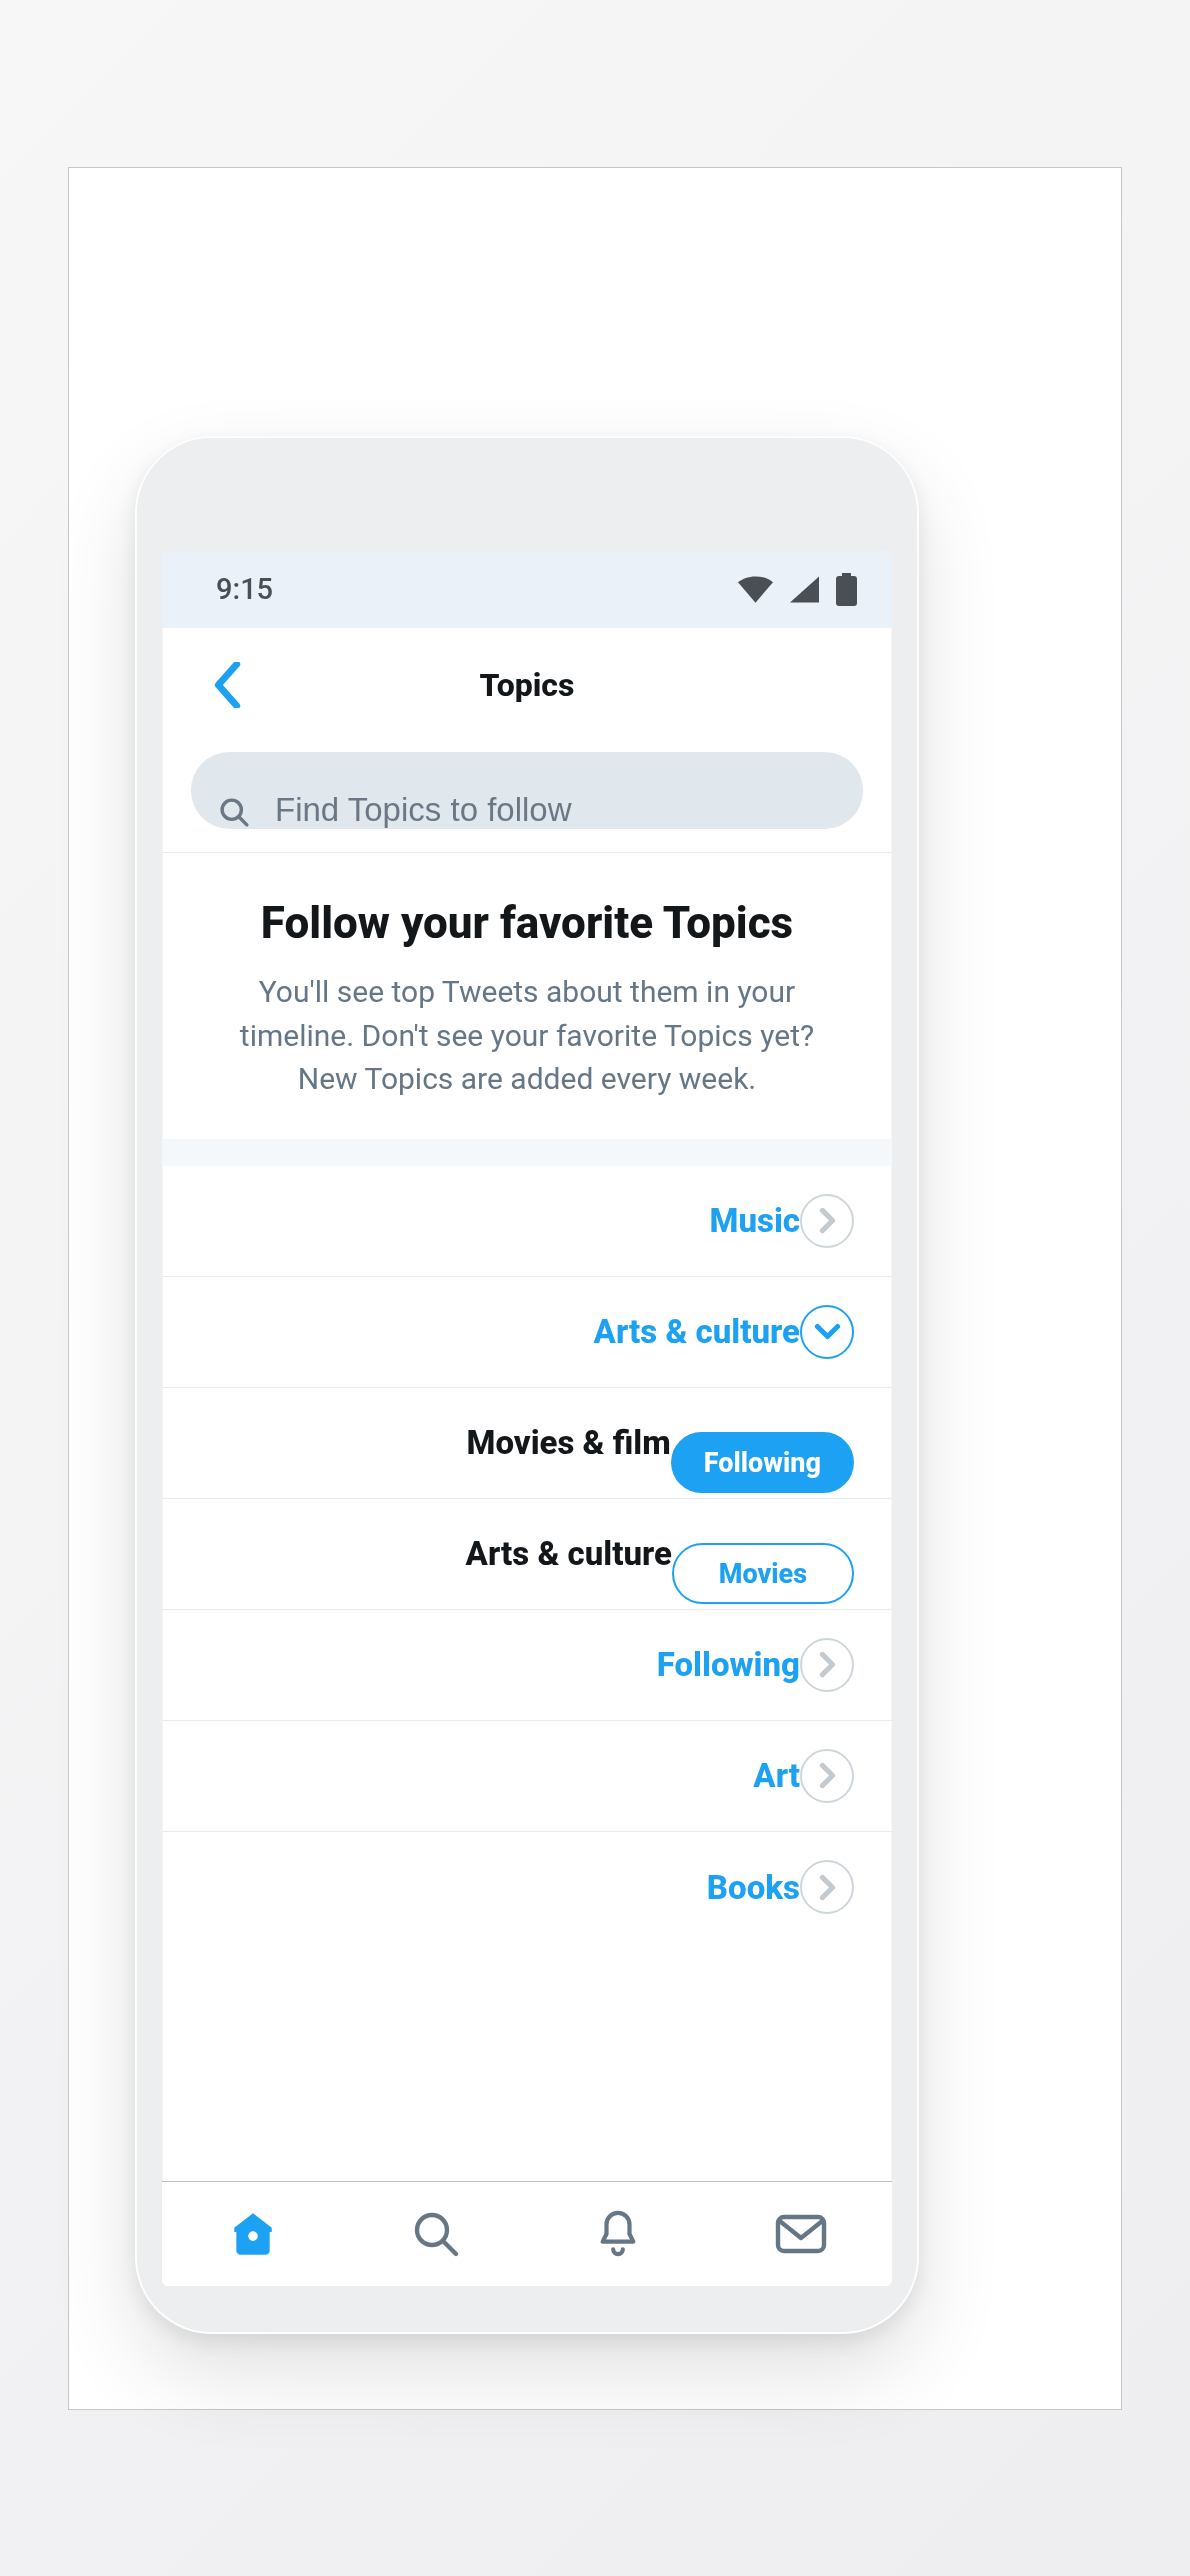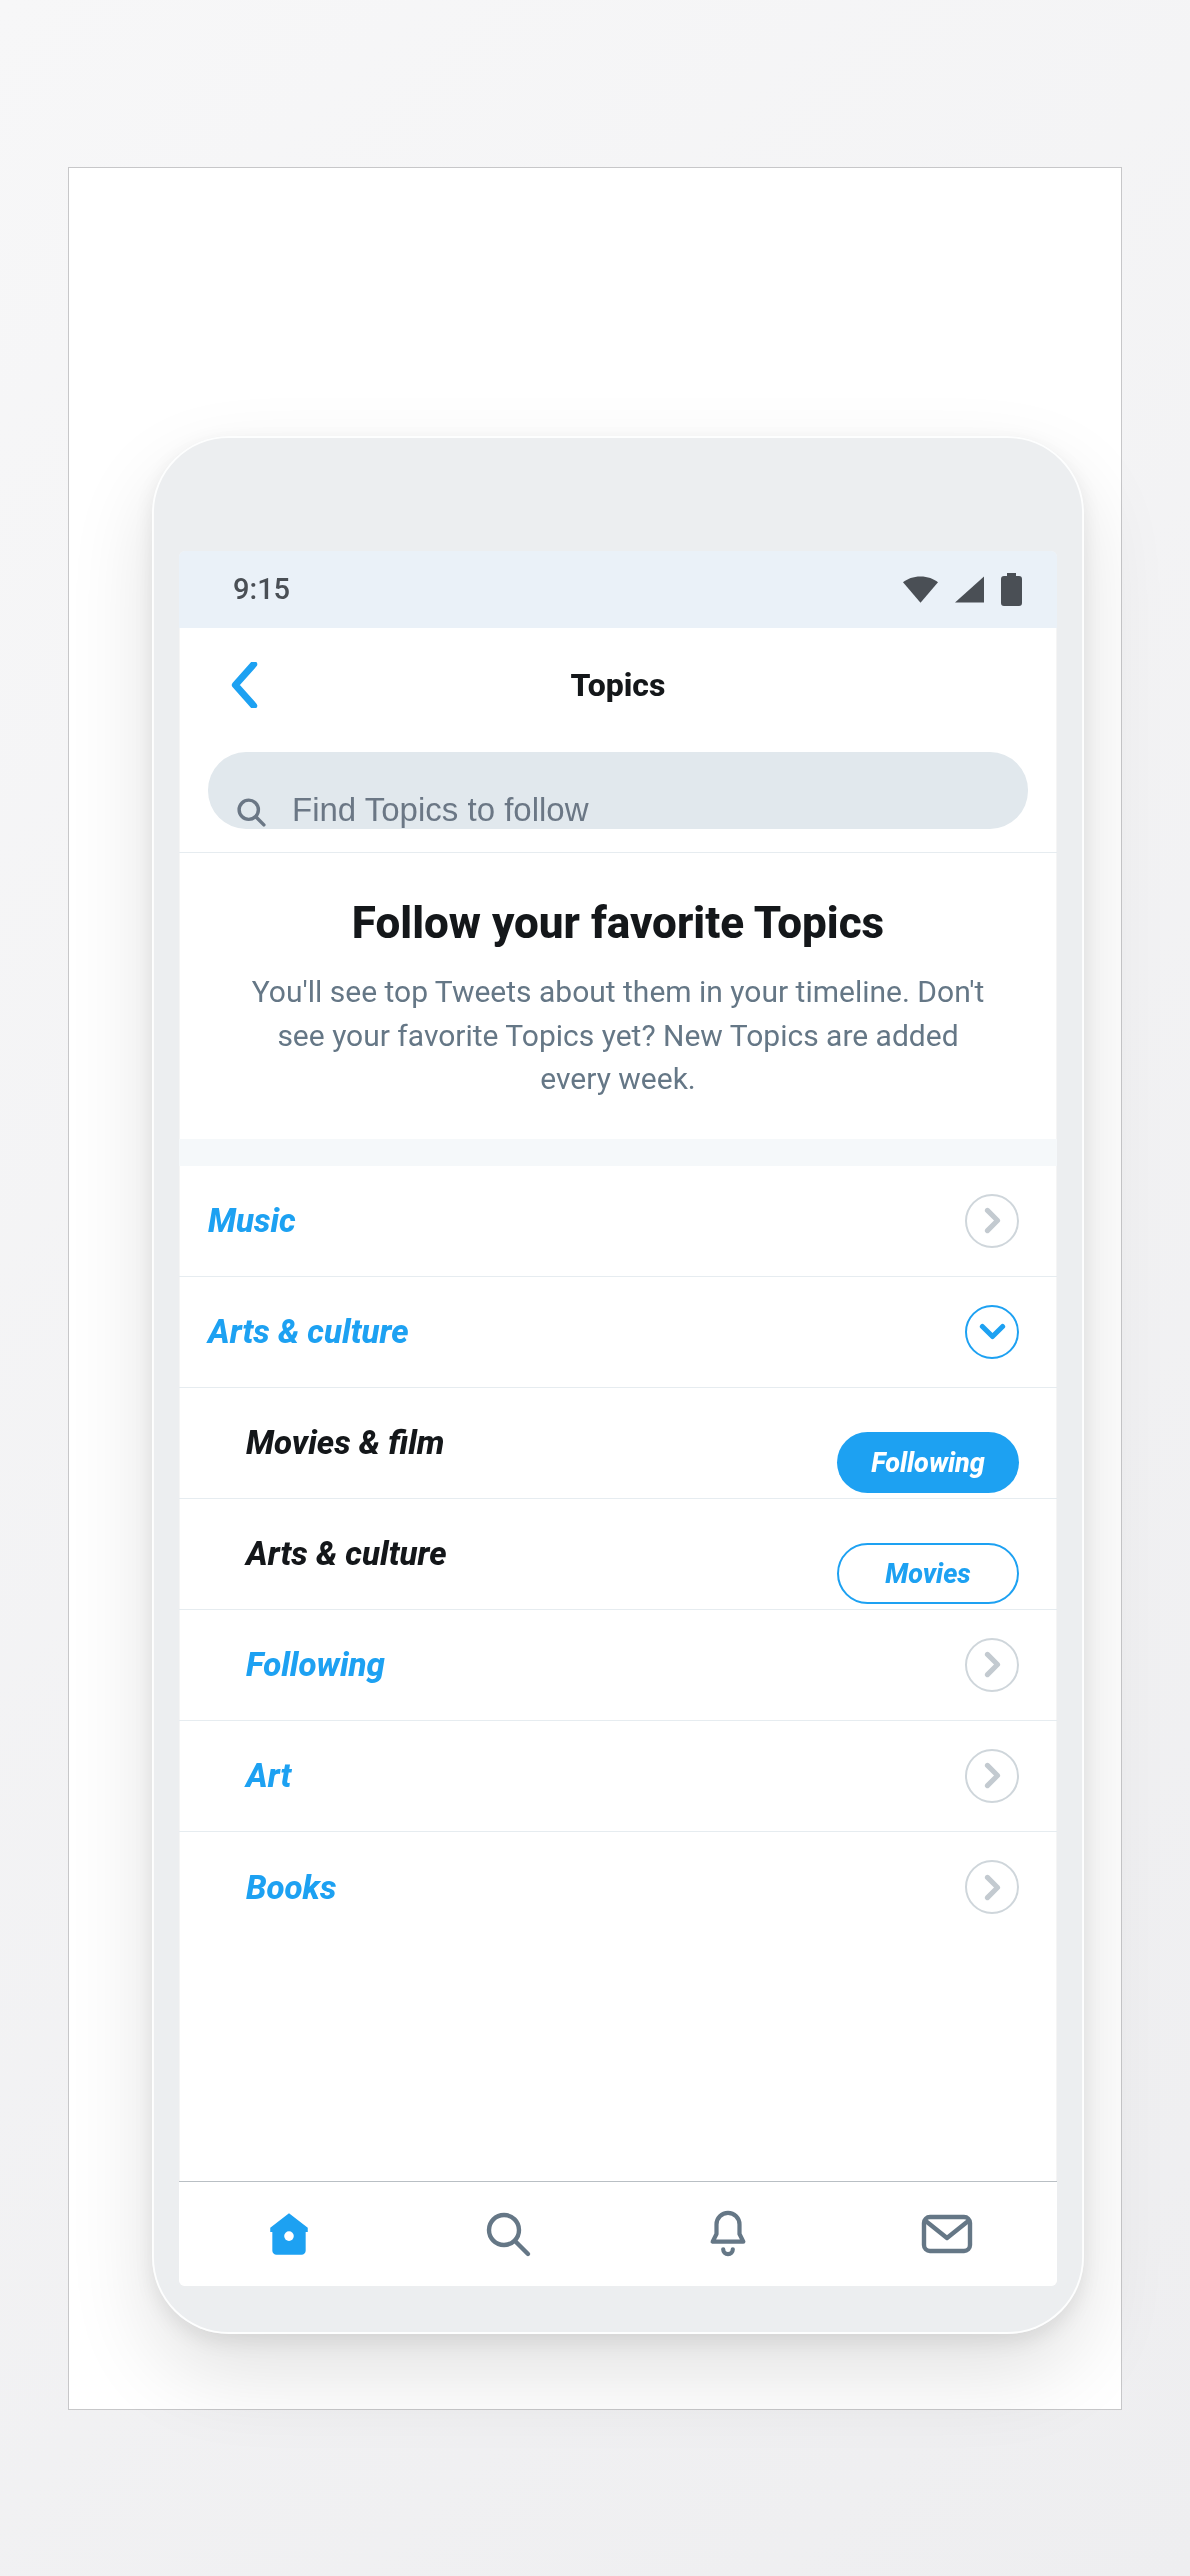--- a/index.html
+++ b/index.html
@@ -14,23 +14,23 @@
   .frame {
     width: 1054px;
     height: 2243px;
     border: 1px solid #c7c7c9;
     border-radius: 0;
     background: #fff;
     position: relative;
   }
   .device {
     position: absolute;
-    left: 83px;
+    left: 66px;
     top: 268px;
-    width: 932px;
+    width: 784px;
     height: 1898px;
     background: #eceef0;
     border-radius: 77px;
     box-shadow:
       0 38px 86px rgba(0,0,0,0.12),
       0 7.7px 19px rgba(0,0,0,0.08),
       inset 0 0 0 1.9px rgba(255,255,255,0.9);
   }
   .screen {
     position: absolute;
@@ -96,25 +96,24 @@
   }
   .search input::placeholder { color: #6b7785; }
   
   .hero { padding: 44px 58px 38px; text-align: center; }
   .hero h1 { font-size: 44px; font-weight: 800; color: #14171a; margin-bottom: 21px; }
   .hero p { font-size: 30px; line-height: 1.45; color: #657786; padding: 0 9.6px; }
   .spacer { height: 27px; background: #f5f8fa; }
   
   .list { flex:1; overflow:hidden; }
   .row {
-    display:flex; align-items:center; justify-content:space-between;
+    display:flex; align-items:center; justify-content:flex-end;
     padding: 0 38px 0 29px;
     height: 111px;
     border-bottom: 1px solid #e6ecf0;
-    font-style: italic;
   }
   .row.sub { padding-left: 67px; }
   .row .label { font-size: 33px; font-weight: 800; }
   .row .link { color: #1da1f2; }
   .row .plain { color: #14171a; }
   .chev-circle {
     width: 54px; height: 54px; border-radius: 50%;
     border: 2.9px solid #cfd6db;
     display:flex; align-items:center; justify-content:center;
   }

